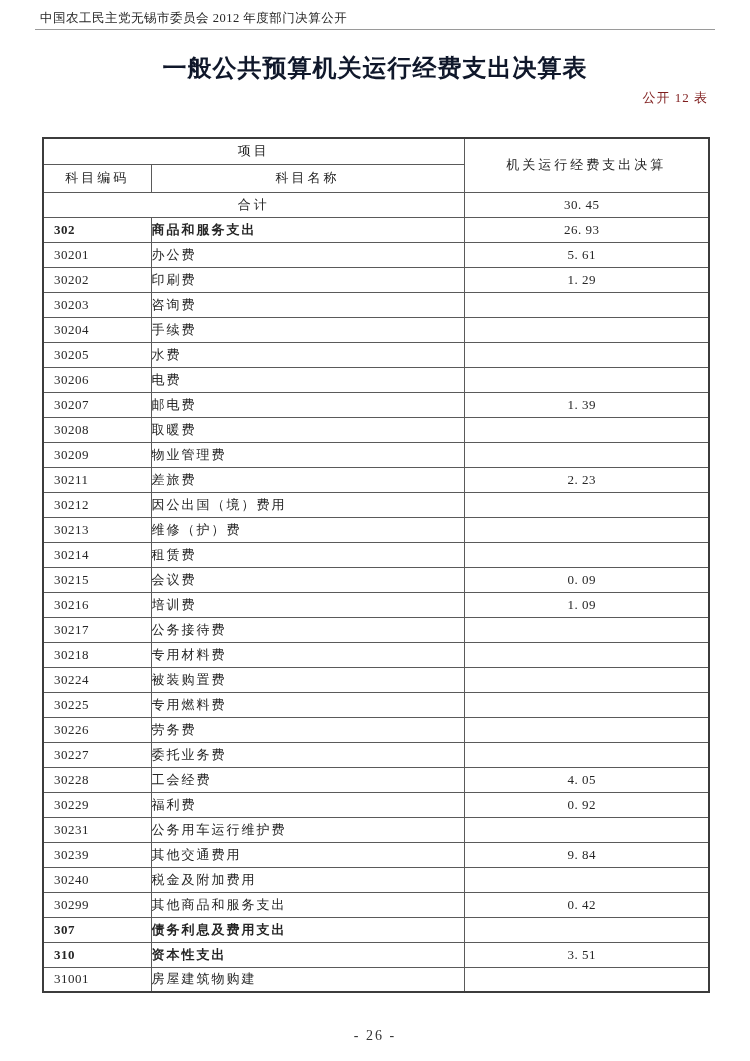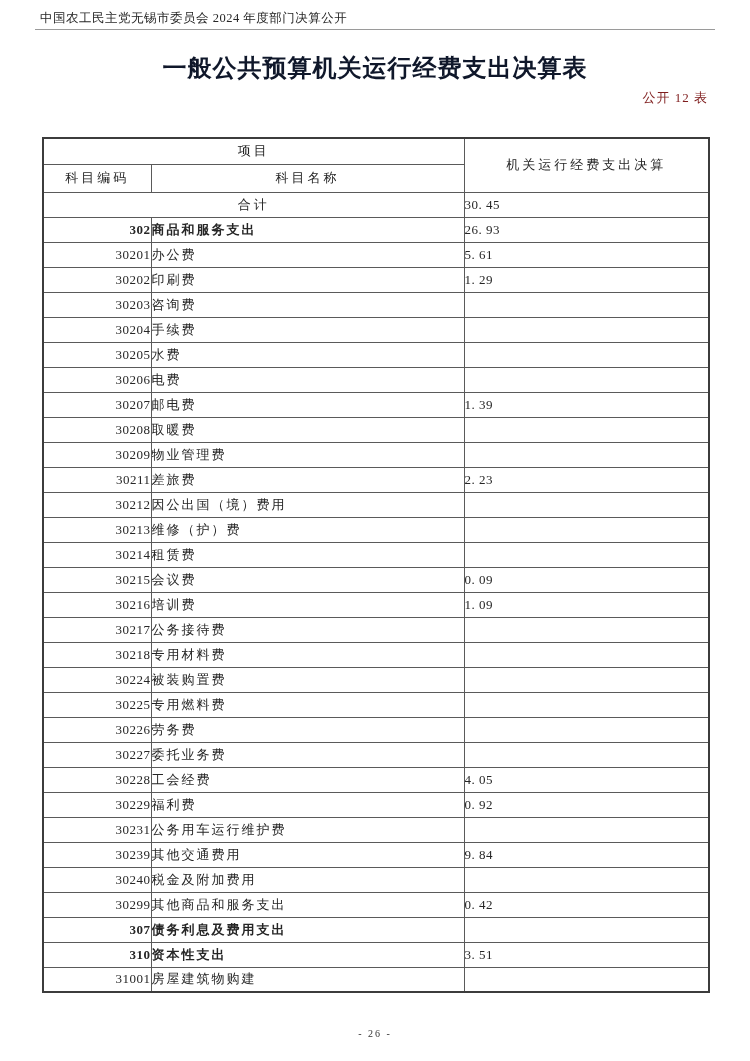--- a/index.html
+++ b/index.html
@@ -57,40 +57,40 @@
     font-weight: normal;
     vertical-align: middle;
     overflow: hidden; white-space: nowrap;
   }
   table.budget { border: 2px solid #3c3c3c; }
   table.budget thead th {
     text-align: center; letter-spacing: 3px; font-size: 13px; margin-top: 10px;
   }
   table.budget thead tr.h1 th { height: 26px; }
   table.budget thead tr.h2 th { height: 28px; }
-  td.code { text-align: right; padding-left: 2px; letter-spacing: 0.5px; }
+  td.code { text-align: left; padding-left: 10px; letter-spacing: 0.5px; }
   td.name { text-align: left; letter-spacing: 2px; }
   td.name.parent { }
   td.name.child  { }
-  td.num  { text-align: left; padding-right: 9px; letter-spacing: 0.5px; }
+  td.num  { text-align: center; padding-right: 9px; letter-spacing: 0.5px; }
   td.center { text-align: center; letter-spacing: 3px; }
   tr.bold td.code, tr.bold td.name { font-weight: bold; }
 
   
   .page-number {
     position: absolute; top: 1028px; left: 0; right: 0;
-    text-align: center; font-size: 10px; letter-spacing: 2px; color: #333;
+    text-align: center; font-size: 14px; letter-spacing: 2px; color: #333;
   }
 </style>
 </head>
 <body>
 
 <div class="page">
 
-  <div class="doc-header">中国农工民主党无锡市委员会 2024 年度部门决算公开</div>
+  <div class="doc-header">中国农工民主党无锡市委员会 2012 年度部门决算公开</div>
   <hr class="header-rule">
 
   <div class="title">一般公共预算机关运行经费支出决算表</div>
   <div class="table-no">公开 12 表</div>
 
 
   <table class="budget">
     <colgroup>
       <col class="c-code">
         <col class="c-name">

